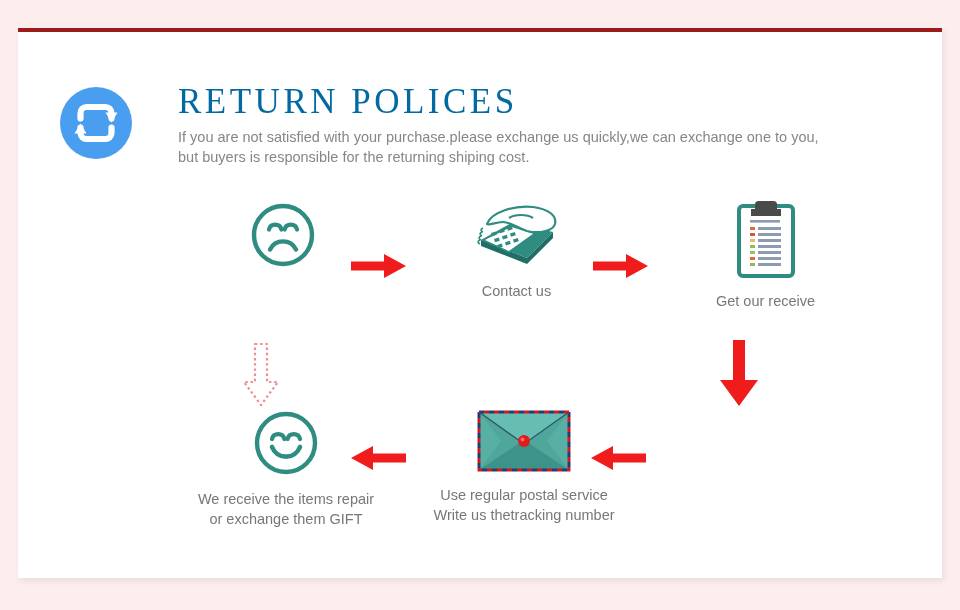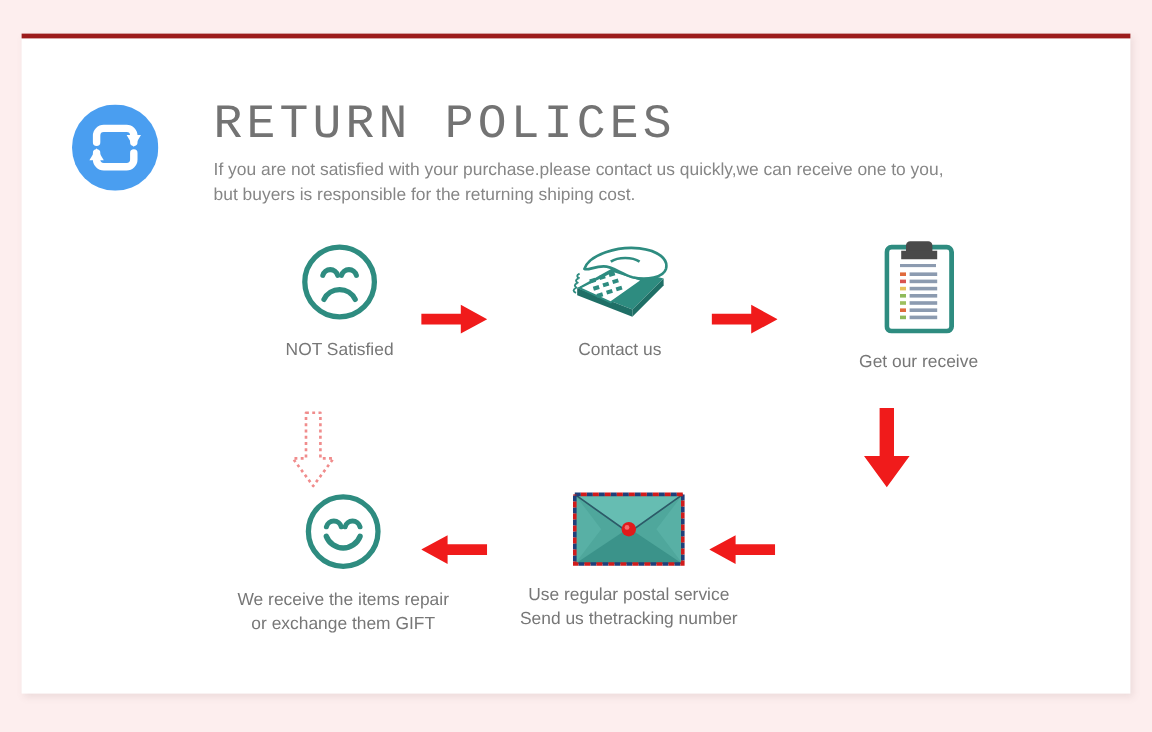--- a/index.html
+++ b/index.html
@@ -48,28 +48,28 @@
     width: 72px;
     height: 72px;
   }
   .header-text {
     position: absolute;
     left: 118px;
     top: 0px;
     width: 722px;
   }
   .title {
-    font-size: 40px;
-    color: #737373;
+    font-size: 35px;
+    color: #0369a1;
     letter-spacing: 3.5px;
     font-weight: 400;
     line-height: 1.05;
     white-space: pre;
     margin: 0 0 6px 0;
-    font-family: Liberation Mono, monospace;
+    font-family: Liberation Serif, serif;
   }
   .subtitle {
     font-size: 14.5px;
     color: #868686;
     line-height: 1.42;
     margin: 0;
   }
 
   
   .flow {
@@ -131,38 +131,37 @@
             <path d="M51.5 40.5 V46 a6 6 0 0 1 -6 6 h-19 a6 6 0 0 1 -6 -6 v-5.5"></path>
           </g>
           <path d="M45.5 25.5 L57.5 25.5 L51.5 35.5 Z" fill="#ffffff"></path>
           <path d="M26.5 46.5 L14.5 46.5 L20.5 36.5 Z" fill="#ffffff"></path>
         </svg>
       </span>
 
       <div class="header-text">
         <h1 class="title">RETURN POLICES</h1>
         <p class="subtitle">
-          <span>If you are not satisfied with your purchase.please contact us quickly,we can receive one to you,</span><br>
+          <span>If you are not satisfied with your purchase.please exchange us quickly,we can exchange one to you,</span><br>
           <span>but buyers is responsible for the returning shiping cost.</span>
         </p>
       </div>
     </div>
 
     <div class="flow">
 
       <div class="cell c-notsat">
         <span class="cell-icon">
           <svg width="66" height="66" viewBox="0 0 66 66">
             <circle cx="33" cy="33" r="29" fill="none" stroke="#2e8c80" stroke-width="4.4"></circle>
             <path d="M19 27.5 a6.4 6.4 0 0 1 12.4 0" fill="none" stroke="#2e8c80" stroke-width="4.2" stroke-linecap="round"></path>
             <path d="M34.6 27.5 a6.4 6.4 0 0 1 12.4 0" fill="none" stroke="#2e8c80" stroke-width="4.2" stroke-linecap="round"></path>
             <path d="M20 47.5 a14.5 14.5 0 0 1 26 0" fill="none" stroke="#2e8c80" stroke-width="4.4" stroke-linecap="round"></path>
           </svg>
         </span>
-        <span class="cell-label">NOT Satisfied</span>
       </div>
 
       <span class="arrow a-r1">
         <svg width="55" height="28" viewBox="0 0 55 28">
           <path d="M0 9.5 H33 V2 L55 14 L33 26 V18.5 H0 Z" fill="#f01b1b"></path>
         </svg>
       </span>
 
       <div class="cell c-contact">
         <span class="cell-icon">
@@ -267,21 +266,21 @@
             <path d="M92 2 L70 31 L92 60 Z" fill="#58b0a5"></path>
             <path d="M2 2 L47 34 L92 2" fill="none" stroke="#2c5a68" stroke-width="1.4"></path>
             <circle cx="47" cy="31" r="6" fill="#e01b1b"></circle>
             <circle cx="45.5" cy="29.5" r="2" fill="#f46b6b"></circle>
 
             <rect x="2" y="2" width="90" height="58" fill="none" stroke="#1f3f7a" stroke-width="3" stroke-dasharray="5 5"></rect>
             <rect x="2" y="2" width="90" height="58" fill="none" stroke="#d11b1b" stroke-width="3" stroke-dasharray="5 5" stroke-dashoffset="5"></rect>
           </svg>
         </span>
         <span class="cell-label">Use regular postal service
-Send us thetracking number</span>
+Write us thetracking number</span>
       </div>
 
       <span class="arrow a-l1">
         <svg width="55" height="28" viewBox="0 0 55 28">
           <path d="M55 9.5 H22 V2 L0 14 L22 26 V18.5 H55 Z" fill="#f01b1b"></path>
         </svg>
       </span>
 
       <div class="cell c-receive">
         <span class="cell-icon">

